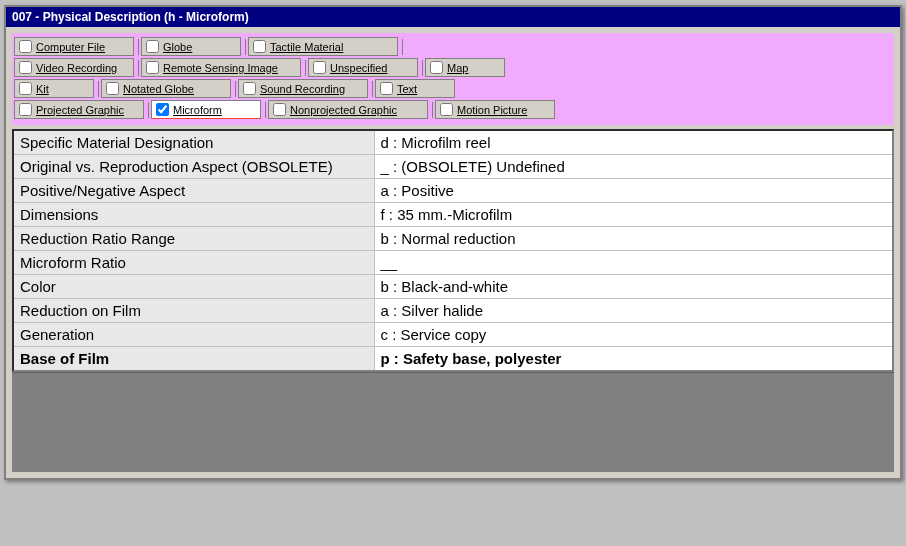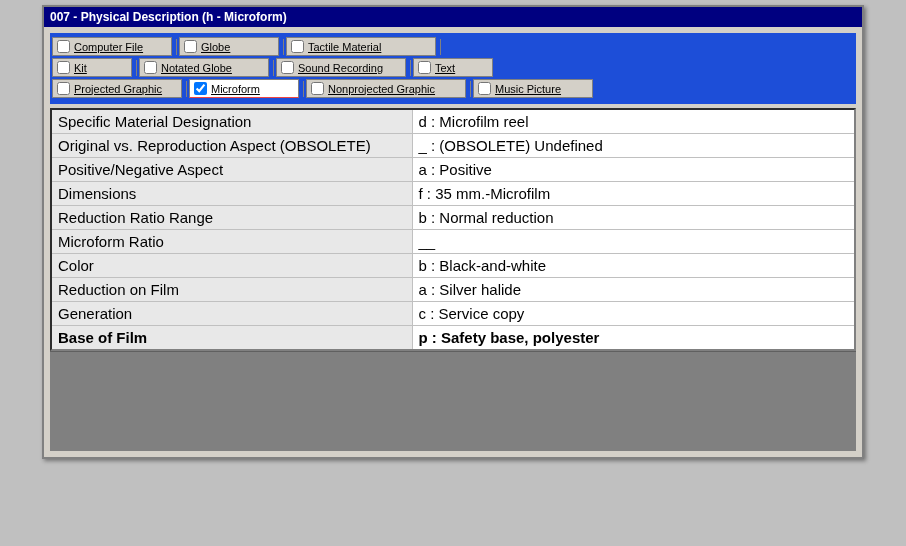--- a/index.html
+++ b/index.html
@@ -5,39 +5,39 @@
     * { box-sizing: border-box; margin: 0; padding: 0; }
     body {
       font-family: Arial, sans-serif;
       font-size: 12px;
       background: #c0c0c0;
       width: 906px;
       height: 546px;
       overflow: hidden;
     }
     .window {
-      width: 822px;
+      width: 898px;
       margin: 5px auto;
       background: #d4d0c8;
       border: 2px solid #808080;
       box-shadow: 2px 2px 4px rgba(0,0,0,0.4);
     }
     .title-bar {
       background: #000080;
       color: white;
       padding: 3px 6px;
       font-size: 12px;
       font-weight: bold;
     }
     .content {
       padding: 6px;
       background: #d4d0c8;
     }
     .tabs-area {
-      background: #1d4ed8;
+      background: #f0abfc;
       padding: 4px 2px;
     }
     .tab-row {
       display: flex;
       flex-wrap: nowrap;
       align-items: center;
       margin-bottom: 2px;
     }
     .tab-item {
       display: flex;
@@ -128,20 +128,41 @@
           <span class="tab-label">Globe</span>
         </div>
         <div class="tab-divider"></div>
         <div class="tab-item" style="min-width:150px">
           <input type="checkbox" style="">
           <span class="tab-label">Tactile Material</span>
         </div>
         <div class="tab-divider"></div>
       </div>
 
+      <div class="tab-row">
+        <div class="tab-item">
+          <input type="checkbox" style="">
+          <span class="tab-label">Video Recording</span>
+        </div>
+        <div class="tab-divider"></div>
+        <div class="tab-item" style="min-width:160px">
+          <input type="checkbox" style="">
+          <span class="tab-label">Remote Sensing Image</span>
+        </div>
+        <div class="tab-divider"></div>
+        <div class="tab-item" style="min-width:110px">
+          <input type="checkbox" style="">
+          <span class="tab-label">Unspecified</span>
+        </div>
+        <div class="tab-divider"></div>
+        <div class="tab-item" style="min-width:80px">
+          <input type="checkbox" style="">
+          <span class="tab-label">Map</span>
+        </div>
+      </div>
 
       <div class="tab-row">
         <div class="tab-item" style="min-width:80px">
           <input type="checkbox" style="">
           <span class="tab-label">Kit</span>
         </div>
         <div class="tab-divider"></div>
         <div class="tab-item" style="min-width:130px">
           <input type="checkbox" style="">
           <span class="tab-label">Notated Globe</span>
@@ -169,21 +190,21 @@
           <span class="tab-label">Microform</span>
         </div>
         <div class="tab-divider"></div>
         <div class="tab-item" style="min-width:160px">
           <input type="checkbox" style="">
           <span class="tab-label">Nonprojected Graphic</span>
         </div>
         <div class="tab-divider"></div>
         <div class="tab-item" style="min-width:120px">
           <input type="checkbox" style="">
-          <span class="tab-label">Music Picture</span>
+          <span class="tab-label">Motion Picture</span>
         </div>
       </div>
     </div>
 
     <div class="data-table-container">
       <table class="data-table">
         <tbody id="table-body">
         <tr>
               <td>Specific Material Designation</td>
               <td>d : Microfilm reel</td>

